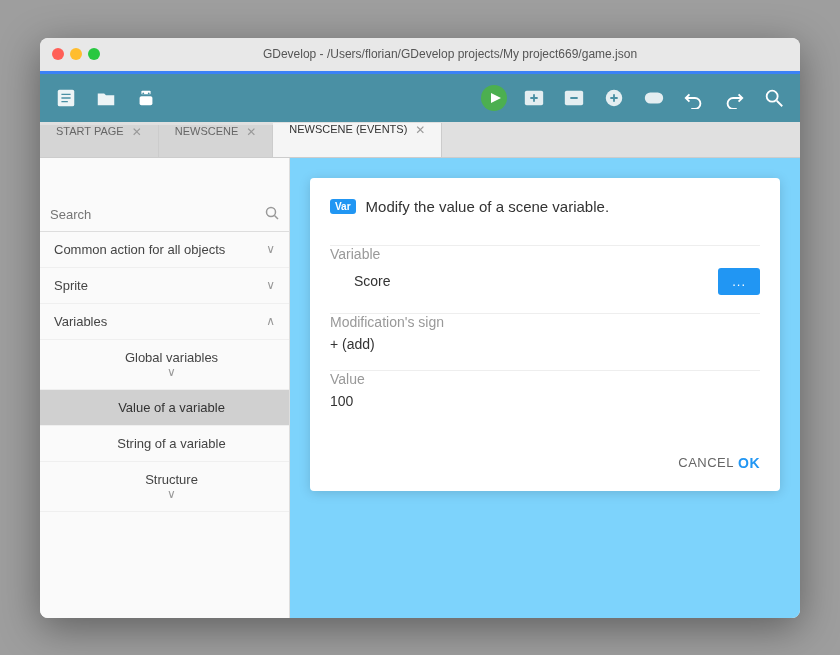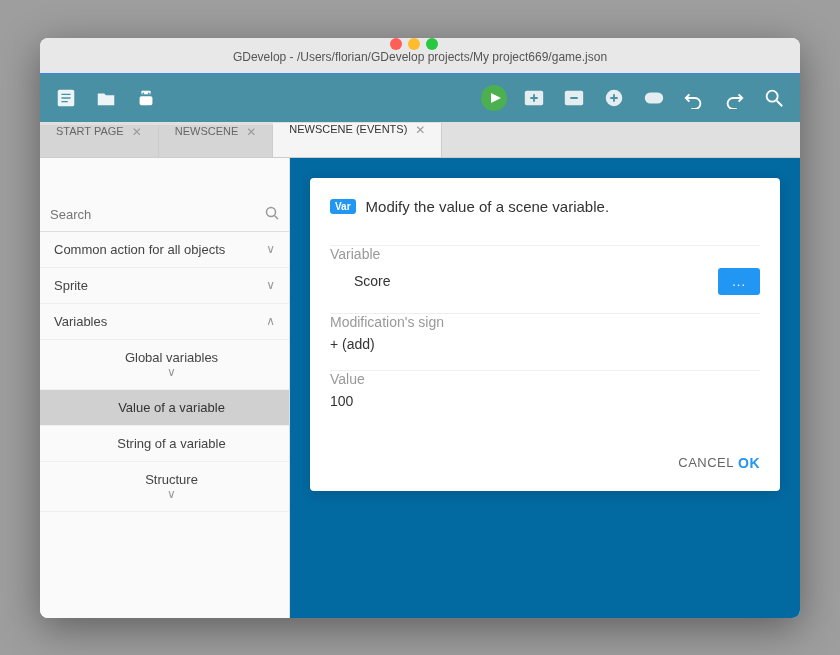--- a/index.html
+++ b/index.html
@@ -25,24 +25,23 @@
       overflow: hidden;
     }
 
     
     .titlebar {
       background: #e8e8e8;
       height: 36px;
       display: flex;
       align-items: center;
       padding: 0 12px;
-      border-bottom: 1px solid #3b82f6;
+      border-bottom: 3px solid #3b82f6;
       border-radius: 8px 8px 0 0;
       flex-shrink: 0;
-      flex-direction: column;
     }
 
     .traffic-lights {
       display: flex;
       gap: 6px;
       margin-right: 12px;
     }
 
     .traffic-light {
       width: 12px;
@@ -185,21 +184,21 @@
     }
 
     .chevron {
       color: #999;
       font-size: 12px;
     }
 
     
     .dialog-area {
       flex: 1;
-      background: #0369a1;
+      background: #7dd3fc;
       padding: 20px;
       position: relative;
     }
 
     .dialog-box {
       background: white;
       border-radius: 4px;
       box-shadow: 0 2px 12px rgba(0,0,0,0.15);
       padding: 20px;
       position: relative;

